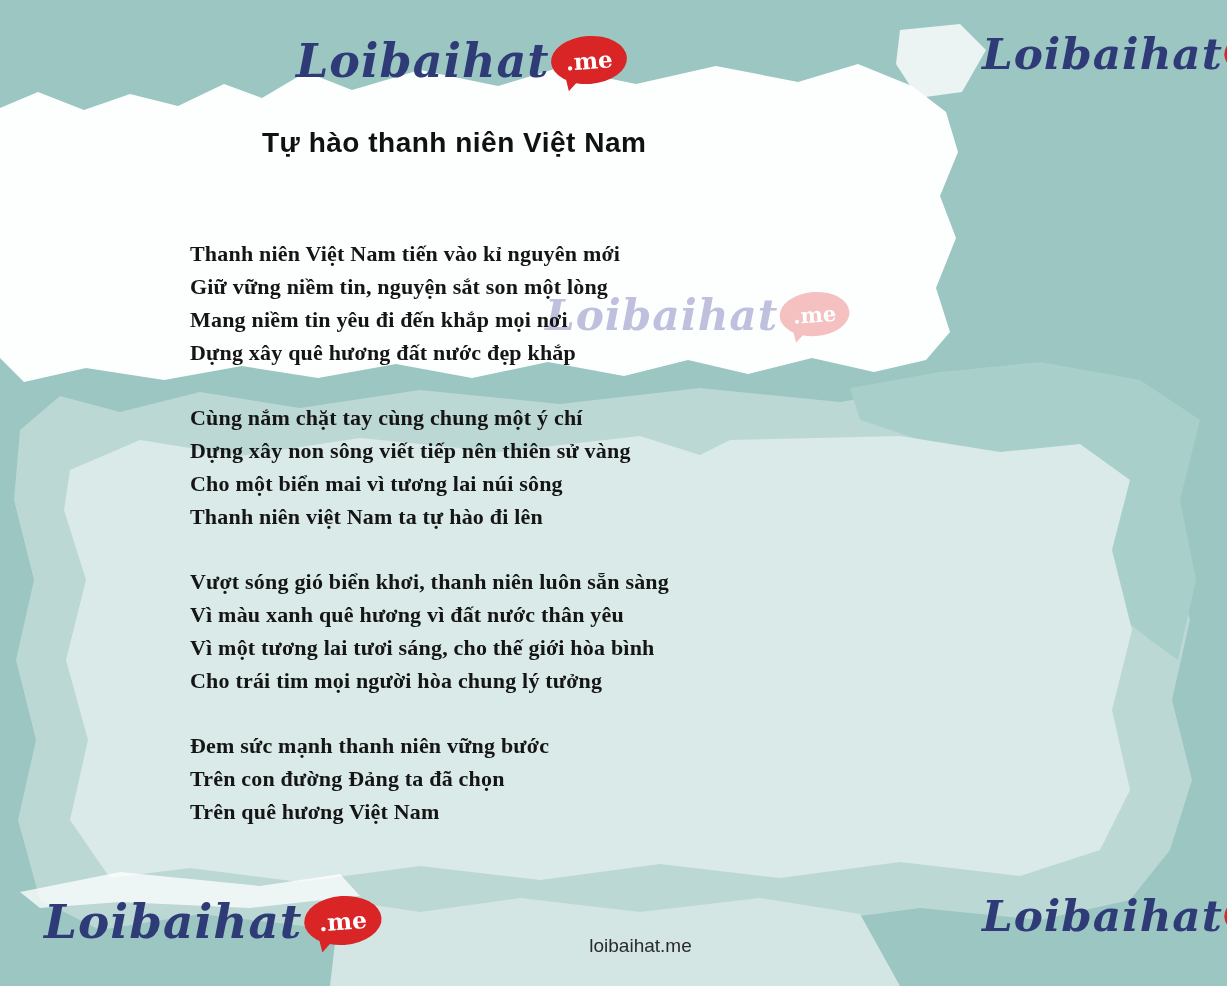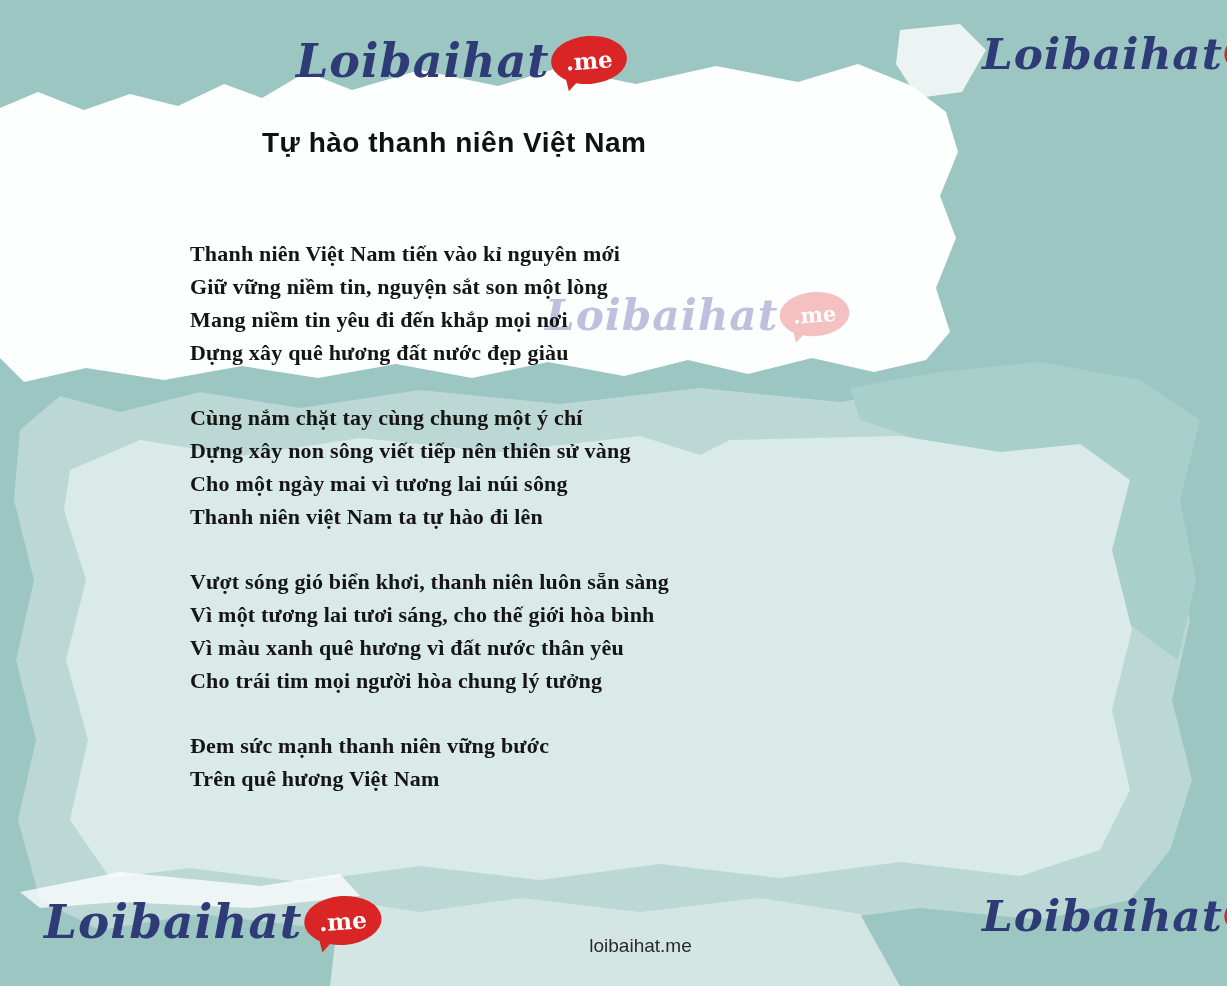--- a/index.html
+++ b/index.html
@@ -127,36 +127,37 @@
     </span>
   </div>
 
   <h1 class="song-title">Tự hào thanh niên Việt Nam</h1>
 
   <div class="lyrics">
     <div class="stanza">
       <div class="line">Thanh niên Việt Nam tiến vào kỉ nguyên mới</div>
       <div class="line">Giữ vững niềm tin, nguyện sắt son một lòng</div>
       <div class="line">Mang niềm tin yêu đi đến khắp mọi nơi</div>
-      <div class="line">Dựng xây quê hương đất nước đẹp giàu</div>
+      <div class="line">Dựng xây quê hương đất nước đẹp khắp</div>
     </div>
     <div class="stanza">
       <div class="line">Cùng nắm chặt tay cùng chung một ý chí</div>
       <div class="line">Dựng xây non sông viết tiếp nên thiên sử vàng</div>
-      <div class="line">Cho một ngày mai vì tương lai núi sông</div>
+      <div class="line">Cho một biển mai vì tương lai núi sông</div>
       <div class="line">Thanh niên việt Nam ta tự hào đi lên</div>
     </div>
     <div class="stanza">
       <div class="line">Vượt sóng gió biển khơi, thanh niên luôn sẵn sàng</div>
+      <div class="line">Vì màu xanh quê hương vì đất nước thân yêu</div>
       <div class="line">Vì một tương lai tươi sáng, cho thế giới hòa bình</div>
-      <div class="line">Vì màu xanh quê hương vì đất nước thân yêu</div>
       <div class="line">Cho trái tim mọi người hòa chung lý tưởng</div>
     </div>
     <div class="stanza">
       <div class="line">Đem sức mạnh thanh niên vững bước</div>
+      <div class="line">Trên con đường Đảng ta đã chọn</div>
       <div class="line">Trên quê hương Việt Nam</div>
     </div>
   </div>
 
   <div class="logo logo--bottom-left">
     <span class="logo-script">Loibaihat</span>
     <span class="logo-bubble">
       <span class="logo-bubble-text">.me</span>
       <span class="logo-tail"></span>
     </span>

